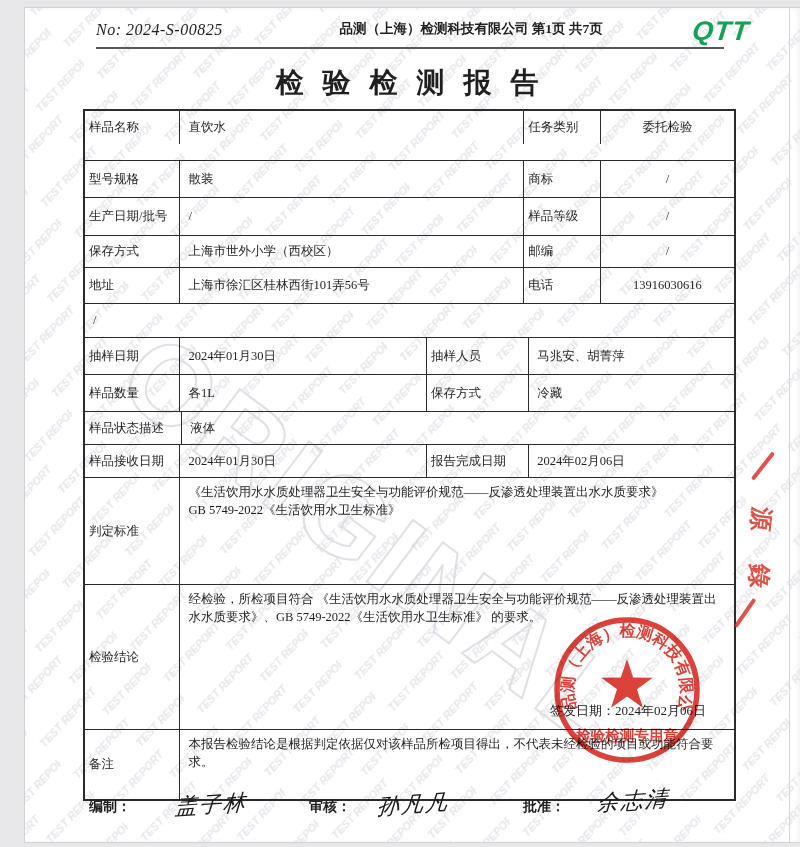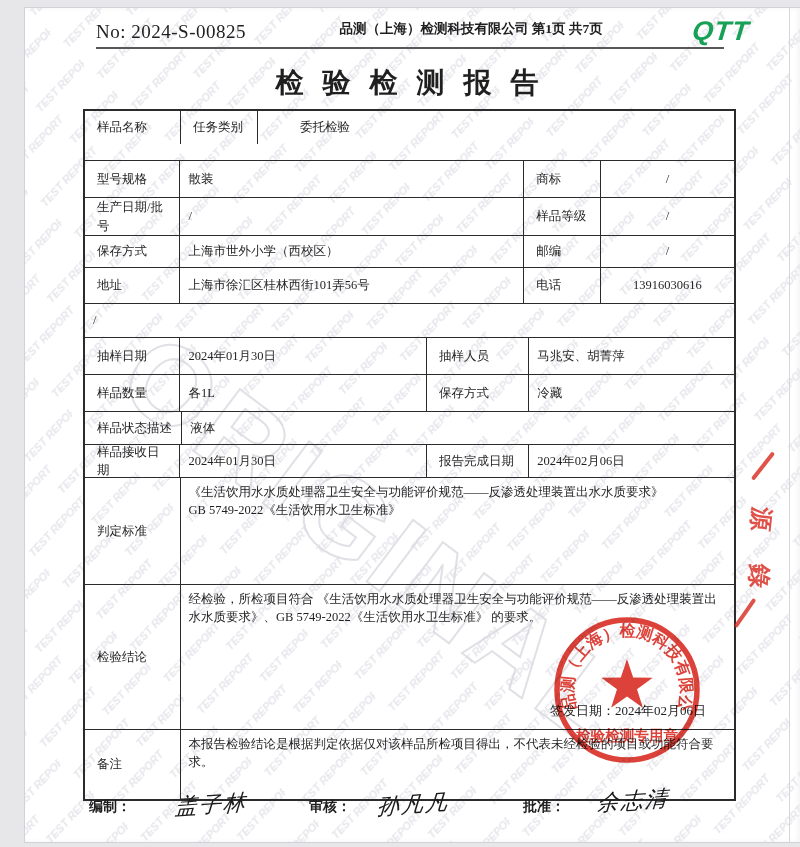--- a/index.html
+++ b/index.html
@@ -17,36 +17,36 @@
   .wm-svg{position:absolute;left:0;top:0;width:776px;height:834px;pointer-events:none;}
   .original-wm{
     position:absolute;left:150px;top:300px;
     transform:rotate(37deg);transform-origin:0 0;
     font-family:"Liberation Sans","DejaVu Sans",sans-serif;
     font-size:112px;font-weight:bold;letter-spacing:6px;
     color:rgba(240,240,245,0);
     -webkit-text-stroke:2px #d9d9e0;
     opacity:.8;white-space:nowrap;pointer-events:none;
   }
-  .hdr-no{position:absolute;left:71px;top:13px;font-size:19px;letter-spacing:.5px;}
+  .hdr-no{position:absolute;left:71px;top:13px;font-size:16px;letter-spacing:.5px;font-style:italic;}
   .hdr-company{position:absolute;left:246px;top:12px;width:400px;text-align:center;font-size:13.5px;font-weight:bold;}
   .hdr-logo{
     position:absolute;left:656px;top:8px;width:80px;text-align:center;
     font-family:"Liberation Sans","DejaVu Sans",sans-serif;
     font-size:27px;font-weight:900;font-style:italic;color:#17a157;
     letter-spacing:1px;transform:skewX(-6deg);
   }
   .hdr-rule{position:absolute;left:71px;top:39px;width:628px;height:2px;background:#585858;}
   .doc-title{position:absolute;left:0;top:56px;width:770px;text-align:center;font-size:28px;font-weight:bold;letter-spacing:6px;}
   .tbl{position:absolute;left:58px;top:101px;width:653px;border:2px solid #2b2b2b;box-sizing:border-box;background:transparent;}
   .trow{display:flex;border-top:1.5px solid #2b2b2b;box-sizing:border-box;}
   .trow:first-child{border-top:none;}
   .tcell{border-left:1.5px solid #2b2b2b;box-sizing:border-box;display:flex;align-items:center;padding:2px 8px;font-size:12.5px;line-height:1.45;overflow:hidden;}
   .tcell:first-child{border-left:none;}
-  .tcell.lbl{padding-left:12px;}
+  .tcell.lbl{padding-left:4px;}
   .tcell.center{justify-content:center;text-align:center;}
   .tcell.top{align-items:flex-start;padding-top:5px;}
   .tcell.rel{position:relative;}
   .preline{white-space:pre-line;}
   .issue-date{position:absolute;right:28px;bottom:8px;font-size:13px;white-space:nowrap;}
   .sig-label{position:absolute;font-size:14px;font-weight:bold;font-family:"Liberation Sans","DejaVu Sans",sans-serif;}
   .sig-name{position:absolute;font-size:22px;font-style:italic;transform:rotate(-4deg) skewX(-8deg);letter-spacing:2px;color:#1a1a1a;}
   .stamp-svg{position:absolute;left:522px;top:602px;width:160px;height:160px;opacity:.88;mix-blend-mode:multiply;}
   .edge-frag{position:absolute;color:#d8281d;font-weight:bold;opacity:.8;}
   .edge-slash{position:absolute;width:4px;background:#d8281d;opacity:.8;border-radius:2px;}
@@ -75,20 +75,23 @@
   <div class="hdr-company">品测（上海）检测科技有限公司 第1页 共7页</div>
   <div class="hdr-logo">QTT</div>
   <div class="hdr-rule"></div>
   <div class="doc-title">检 验 检 测 报 告</div>
 
   <div class="tbl" id="tbl">
       <div class="trow" style="height: 33px;">
         <div class="tcell lbl" style="width: 95px;">
           <span class="preline">样品名称</span>
         </div>
+        <div class="tcell val" style="width: 346px;">
+          <span class="preline">直饮水</span>
+        </div>
         <div class="tcell lbl" style="width: 77px;">
           <span class="preline">任务类别</span>
         </div>
         <div class="tcell val center" style="width: 135px;">
           <span class="preline">委托检验</span>
         </div>
       </div>
       <div class="trow" style="height: 37px; margin-top: 16px;">
         <div class="tcell lbl" style="width: 95px;">
           <span class="preline">型号规格</span>

